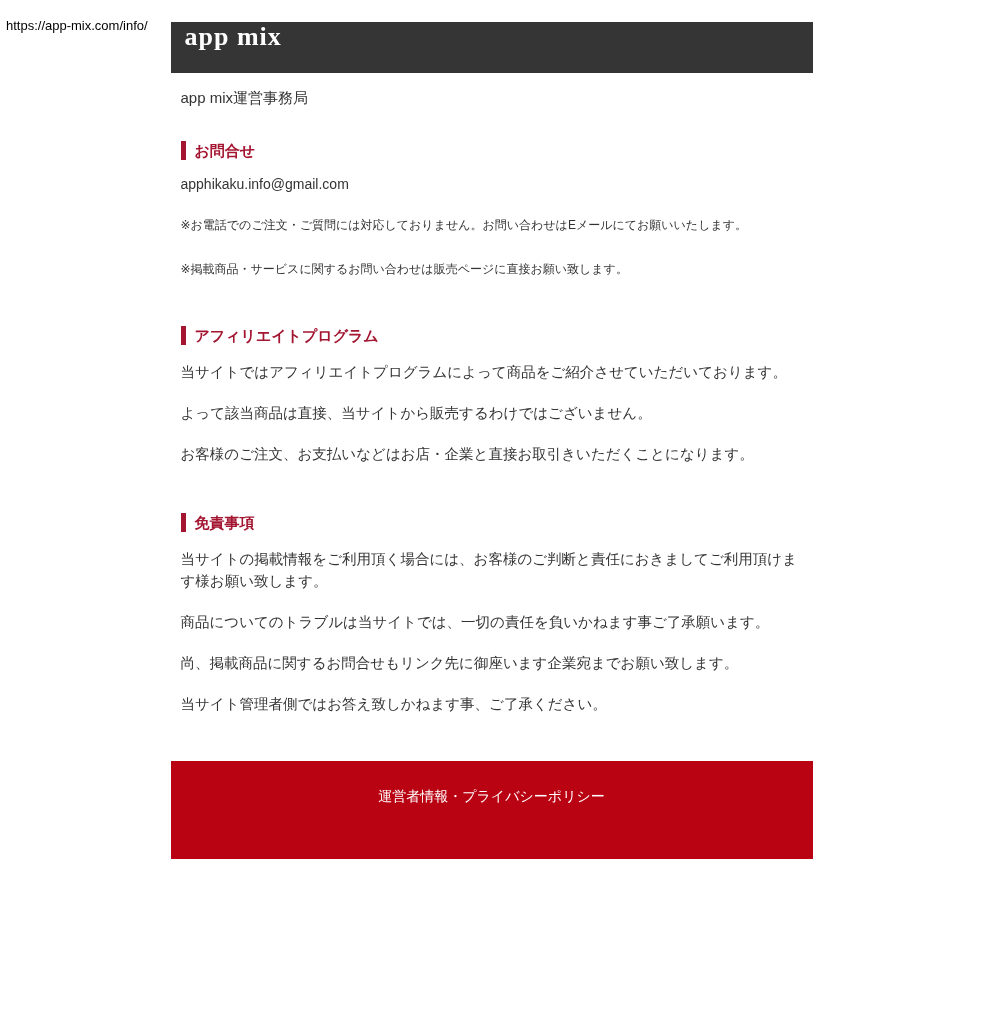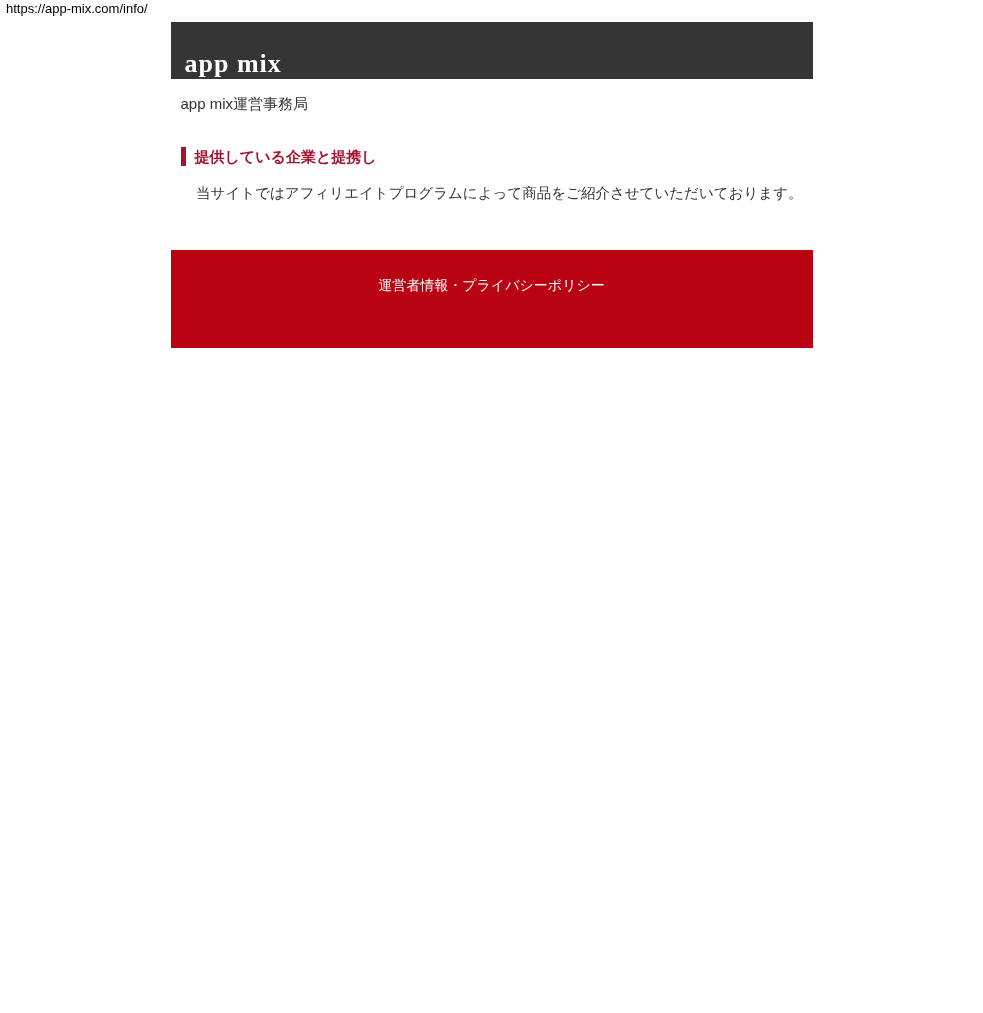--- a/index.html
+++ b/index.html
@@ -12,33 +12,33 @@
   html, body {
     background: #ffffff;
     width: 983px;
     min-height: 1013px;
     font-family: "Liberation Sans", "DejaVu Sans", sans-serif;
     color: var(--text);
   }
   .url-label {
     font-size: 13px;
     color: #000;
-    padding: 1px 0 0 6px;
+    padding: 18px 0 0 6px;
     height: 22px;
     white-space: nowrap;
   }
   .page {
     width: 642px;
     margin: 0 auto;
   }
   .site-header {
     background: var(--header-bg);
-    height: 57px;
+    height: 51px;
     display: flex;
-    align-items: flex-end;
+    align-items: flex-start;
     padding-left: 14px;
   }
   .site-header h1 {
     font-family: "Liberation Serif", "DejaVu Serif", serif;
     font-weight: bold;
     font-size: 26px;
     color: #ffffff;
     letter-spacing: 1px;
   }
   .content {
@@ -65,21 +65,20 @@
   }
   .note {
     font-size: 12px;
     margin-bottom: 27px;
     line-height: 17px;
   }
   .para {
     font-size: 14.5px;
     line-height: 22px;
     margin-bottom: 19px;
-    text-align: right;
   }
   .section-disclaimer { margin-top: 50px; }
   .site-footer {
     margin-top: 46px;
     background: var(--footer-bg);
     height: 98px;
     text-align: center;
     padding-top: 26px;
   }
   .footer-link {
@@ -98,26 +97,41 @@
 <div class="page">
 
   <header class="site-header">
     <h1>app mix</h1>
   </header>
 
   <div class="content">
 
     <p class="intro">app mix運営事務局</p>
 
+    <section class="section">
+      <h2 class="section-heading">お問合せ</h2>
+      <p class="email">apphikaku.info@gmail.com</p>
+      <p class="note">※お電話でのご注文・ご質問には対応しておりません。お問い合わせはEメールにてお願いいたします。</p>
+      <p class="note">※掲載商品・サービスに関するお問い合わせは販売ページに直接お願い致します。</p>
+    </section>
 
     <section class="section">
-      <h2 class="section-heading">提供している企業と提携し</h2>
+      <h2 class="section-heading">アフィリエイトプログラム</h2>
       <p class="para">当サイトではアフィリエイトプログラムによって商品をご紹介させていただいております。</p>
+      <p class="para">よって該当商品は直接、当サイトから販売するわけではございません。</p>
+      <p class="para">お客様のご注文、お支払いなどはお店・企業と直接お取引きいただくことになります。</p>
     </section>
 
+    <section class="section section-disclaimer">
+      <h2 class="section-heading">免責事項</h2>
+      <p class="para">当サイトの掲載情報をご利用頂く場合には、お客様のご判断と責任におきましてご利用頂けます様お願い致します。</p>
+      <p class="para">商品についてのトラブルは当サイトでは、一切の責任を負いかねます事ご了承願います。</p>
+      <p class="para">尚、掲載商品に関するお問合せもリンク先に御座います企業宛までお願い致します。</p>
+      <p class="para">当サイト管理者側ではお答え致しかねます事、ご了承ください。</p>
+    </section>
 
   </div>
 
   <footer class="site-footer">
     <a class="footer-link">運営者情報・プライバシーポリシー</a>
     
   </footer>
 
 </div>
 

